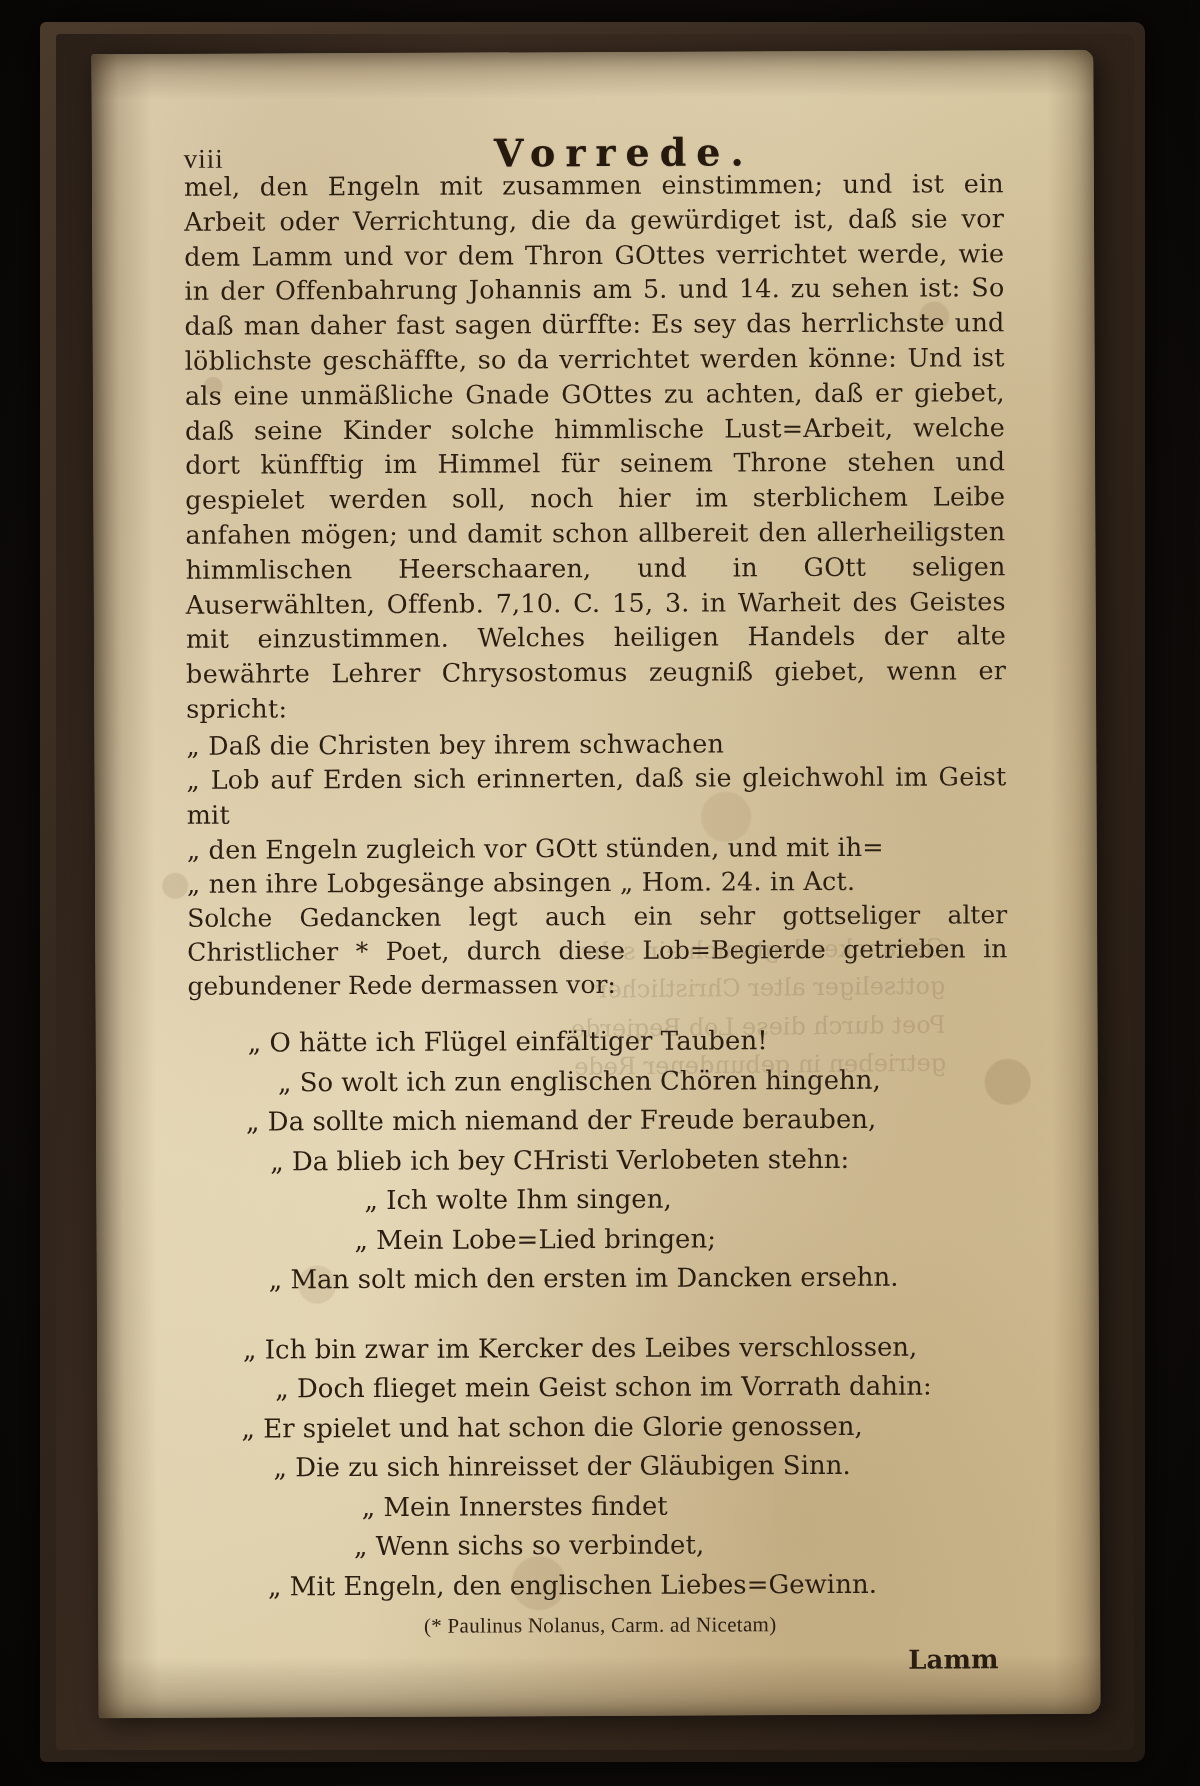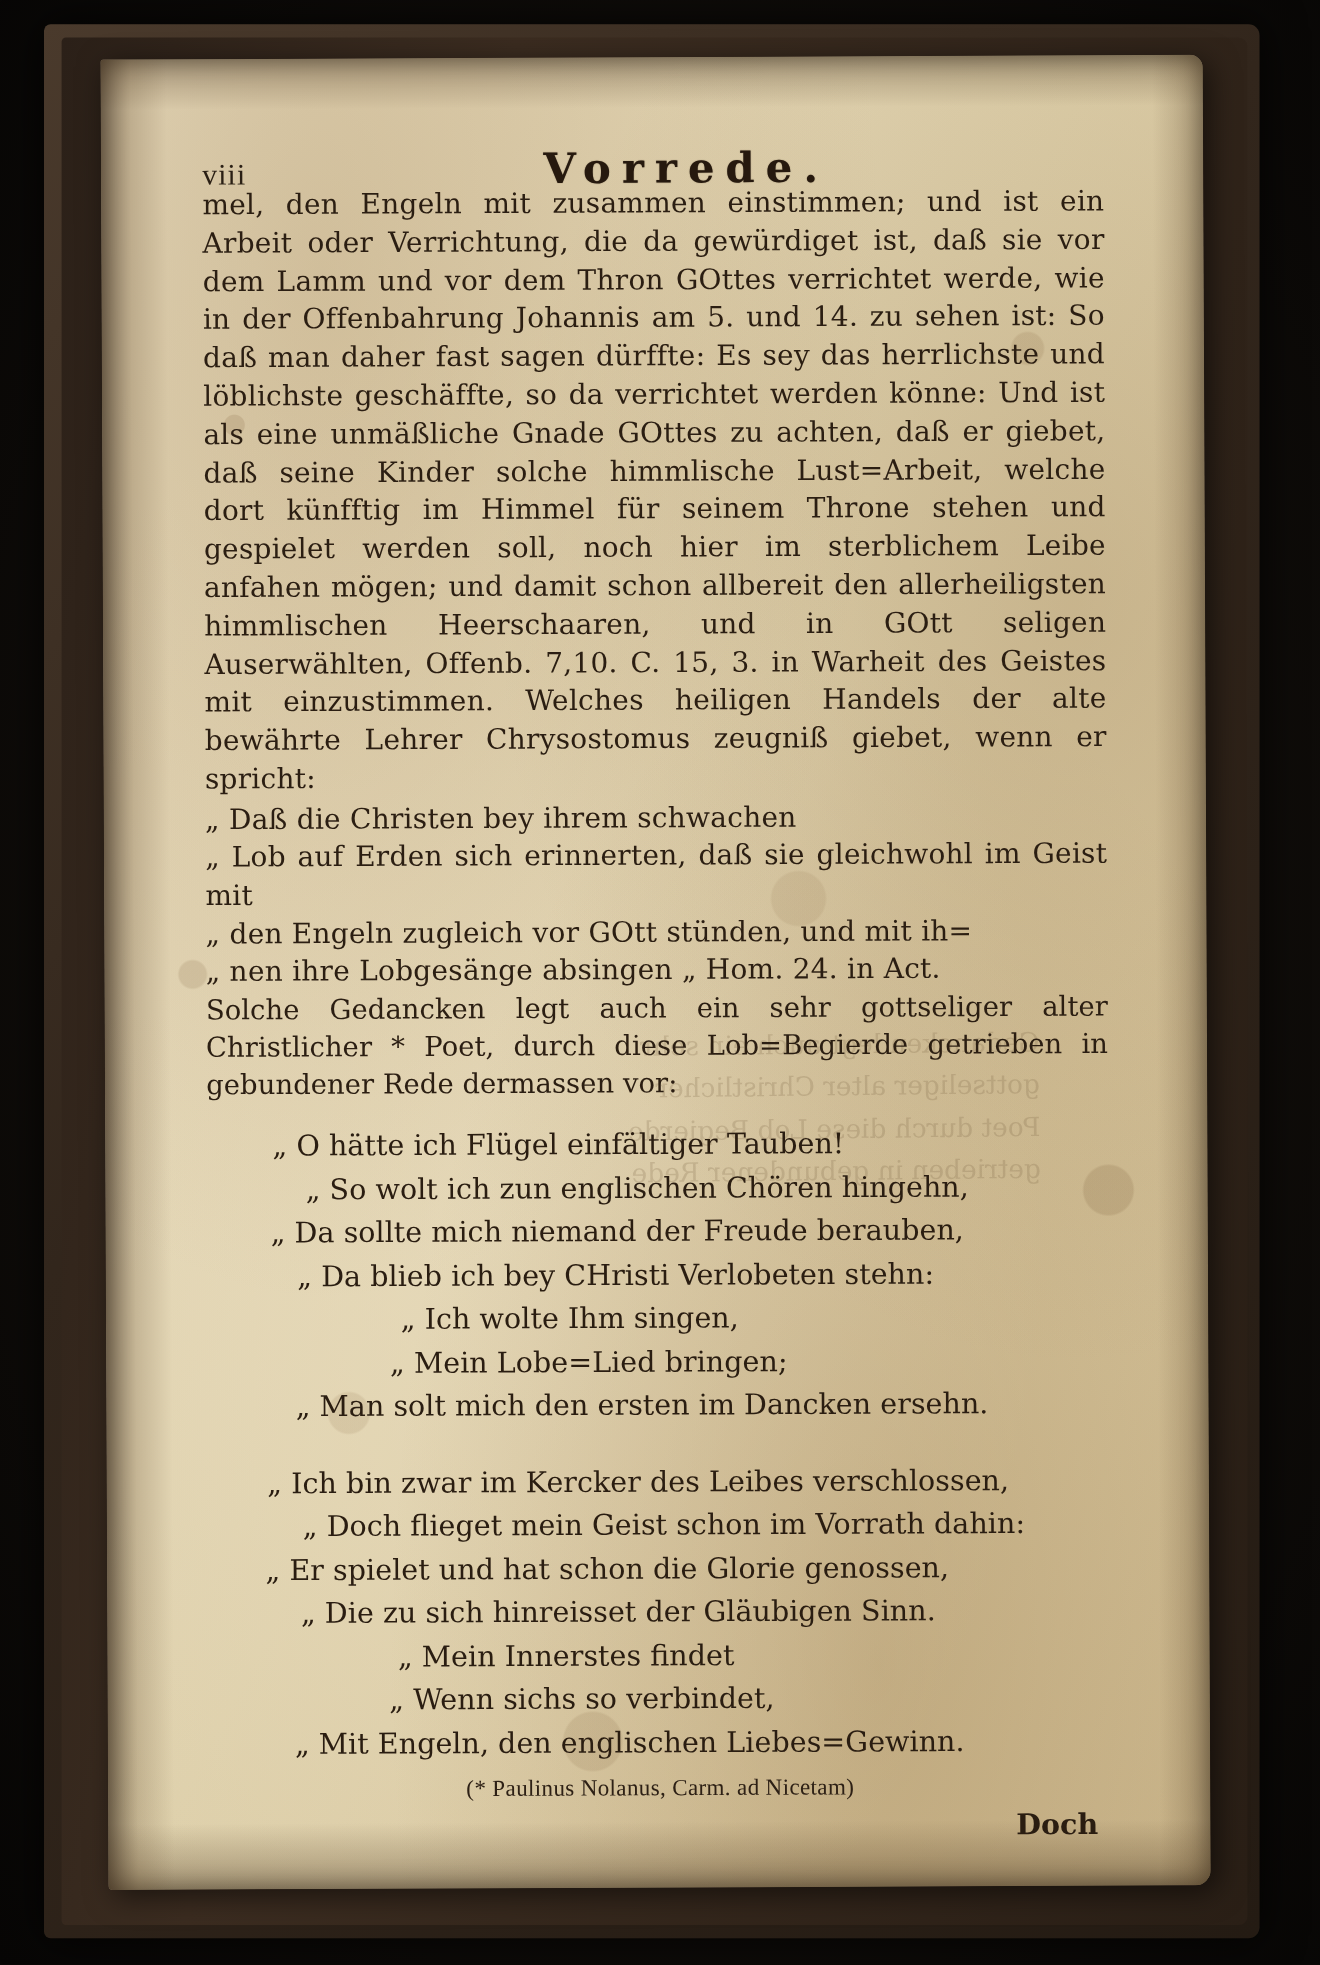--- a/index.html
+++ b/index.html
@@ -274,18 +274,18 @@
         <span class="v" style="padding-left:86px;">„ Doch flieget mein Geist schon im Vorrath dahin:</span>
         <span class="v" style="padding-left:52px;">„ Er spielet und hat schon die Glorie genossen,</span>
         <span class="v" style="padding-left:84px;">„ Die zu sich hinreisset der Gläubigen Sinn.</span>
         <span class="v" style="padding-left:172px;">„ Mein Innerstes findet</span>
         <span class="v" style="padding-left:164px;">„ Wenn sichs so verbindet,</span>
         <span class="v" style="padding-left:78px;">„ Mit Engeln, den englischen Liebes=Gewinn.</span>
       </div>
 
       <div class="foot-row">
         <div class="footnote">(* Paulinus Nolanus, Carm. ad Nicetam)</div>
-        <div class="catchword">Doch</div>
+        <div class="catchword">Lamm</div>
       </div>
 
     </div>
   </div>
 </div>
 
 </body></html>

